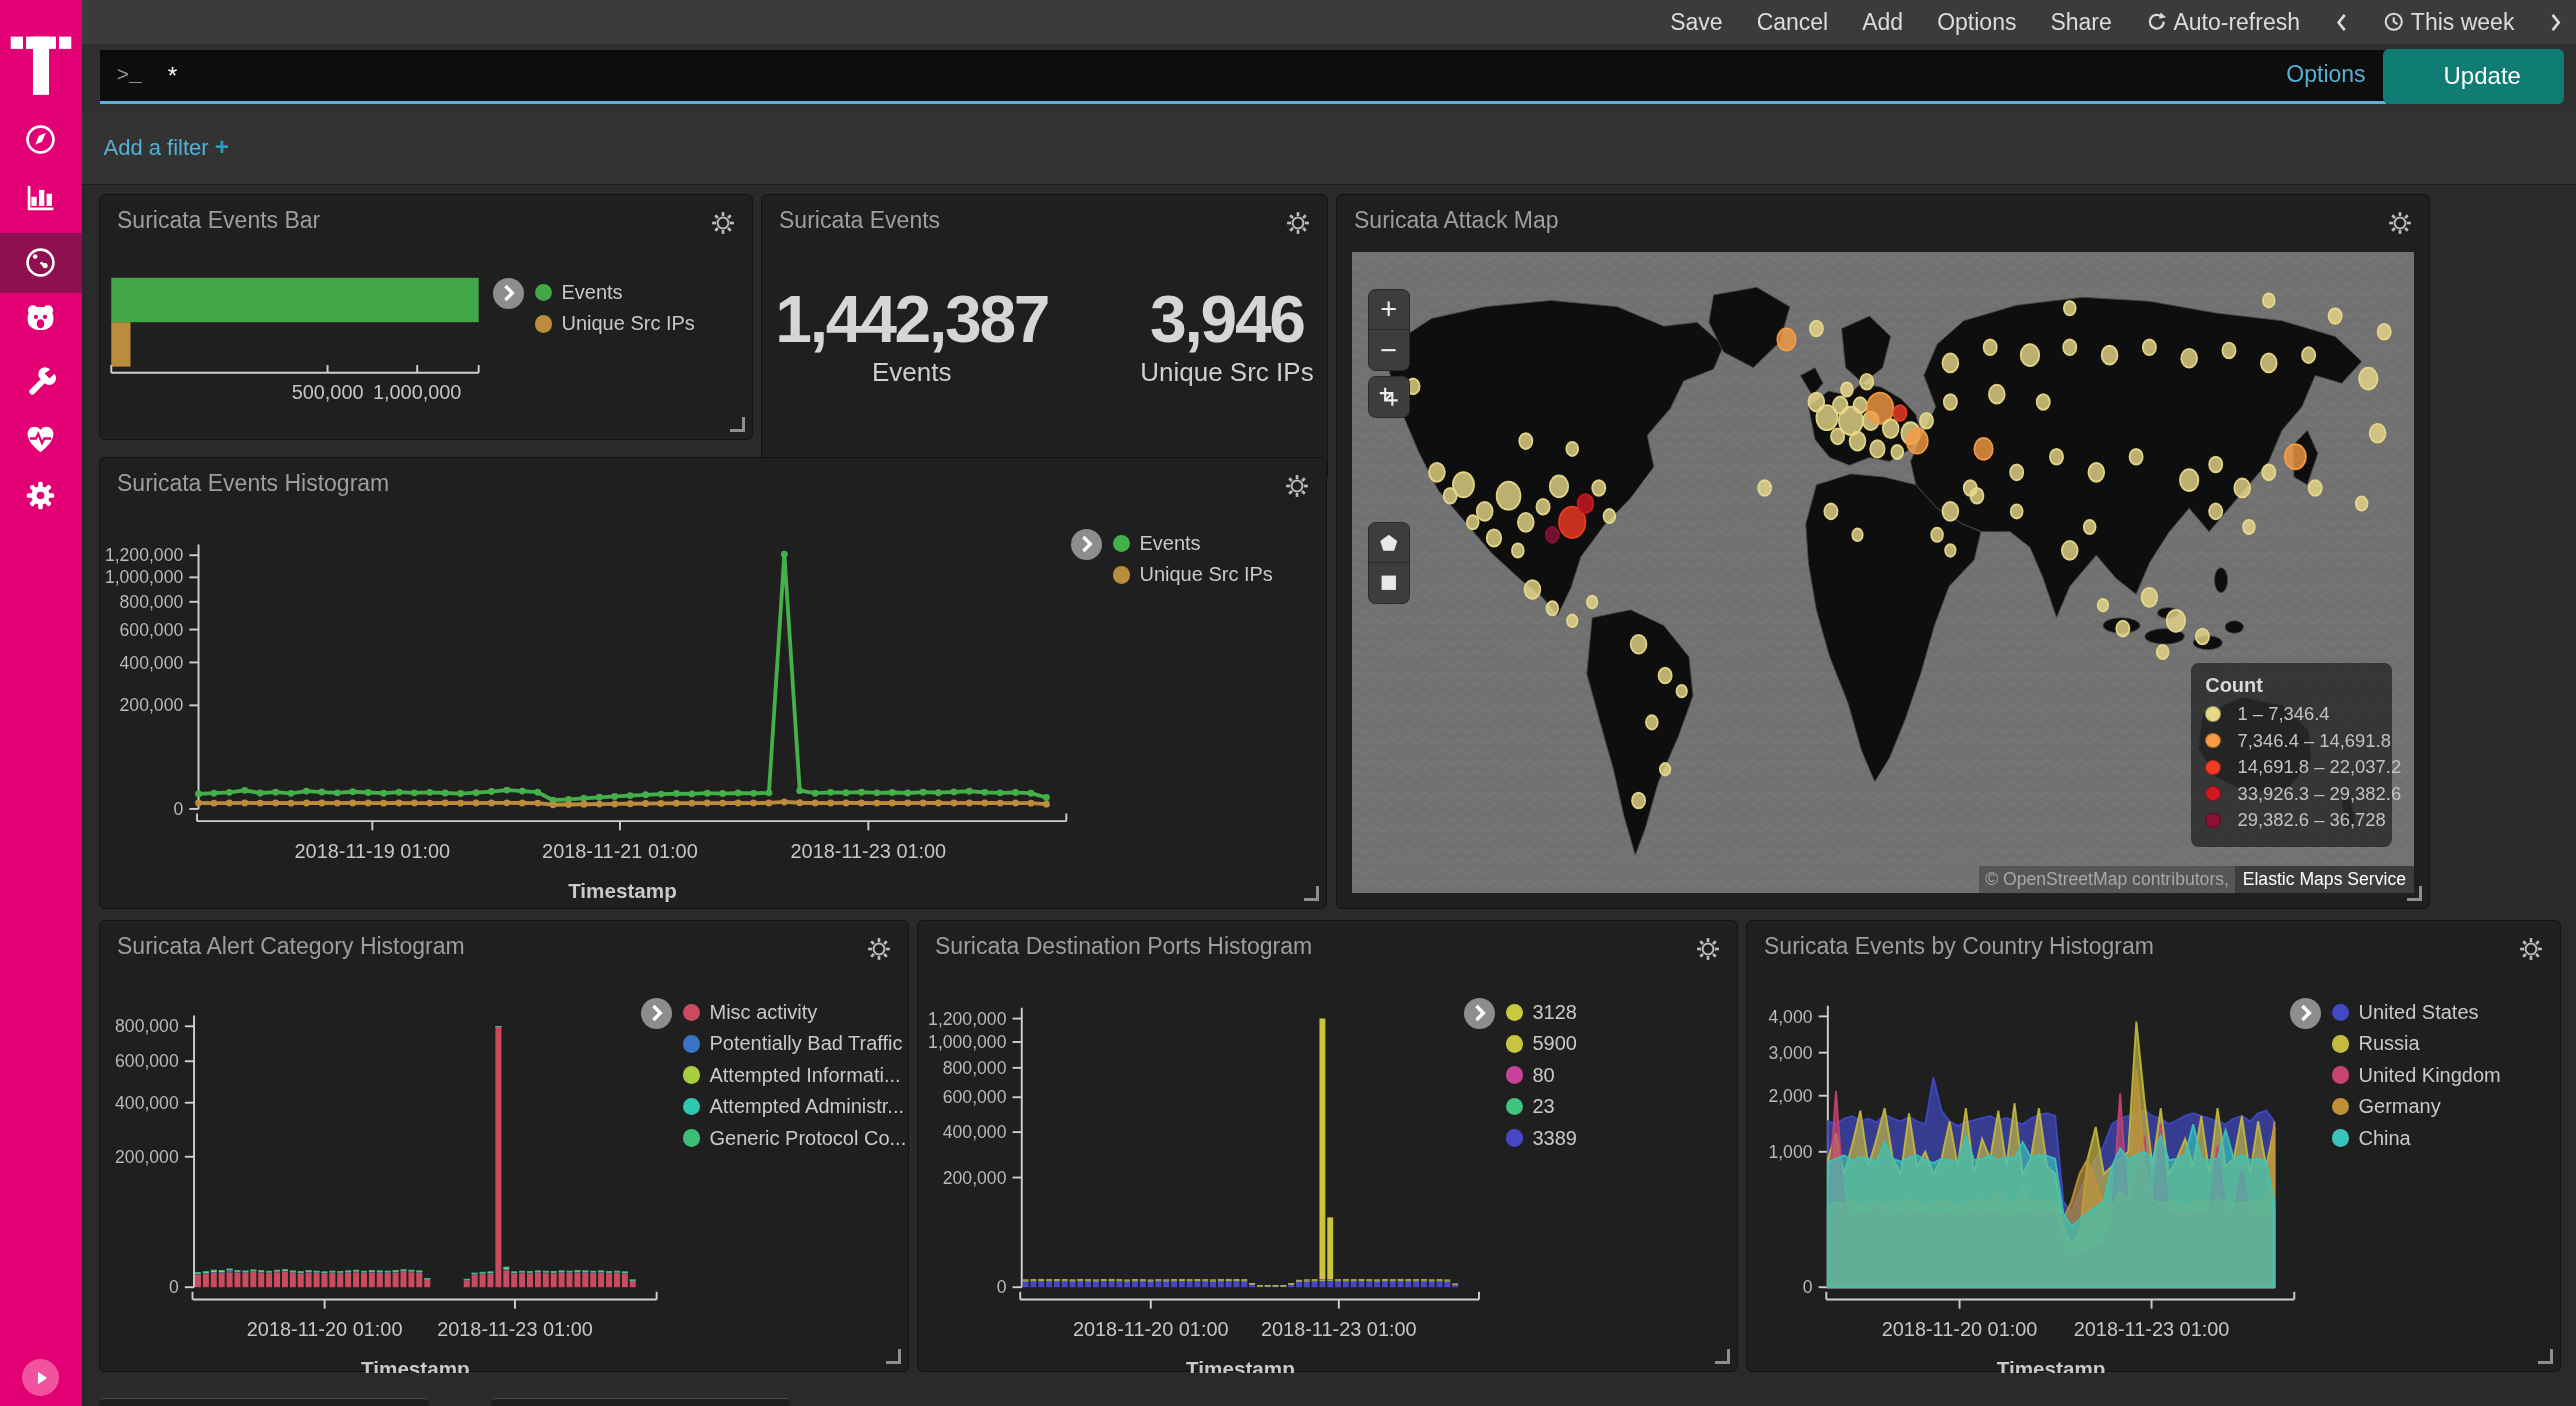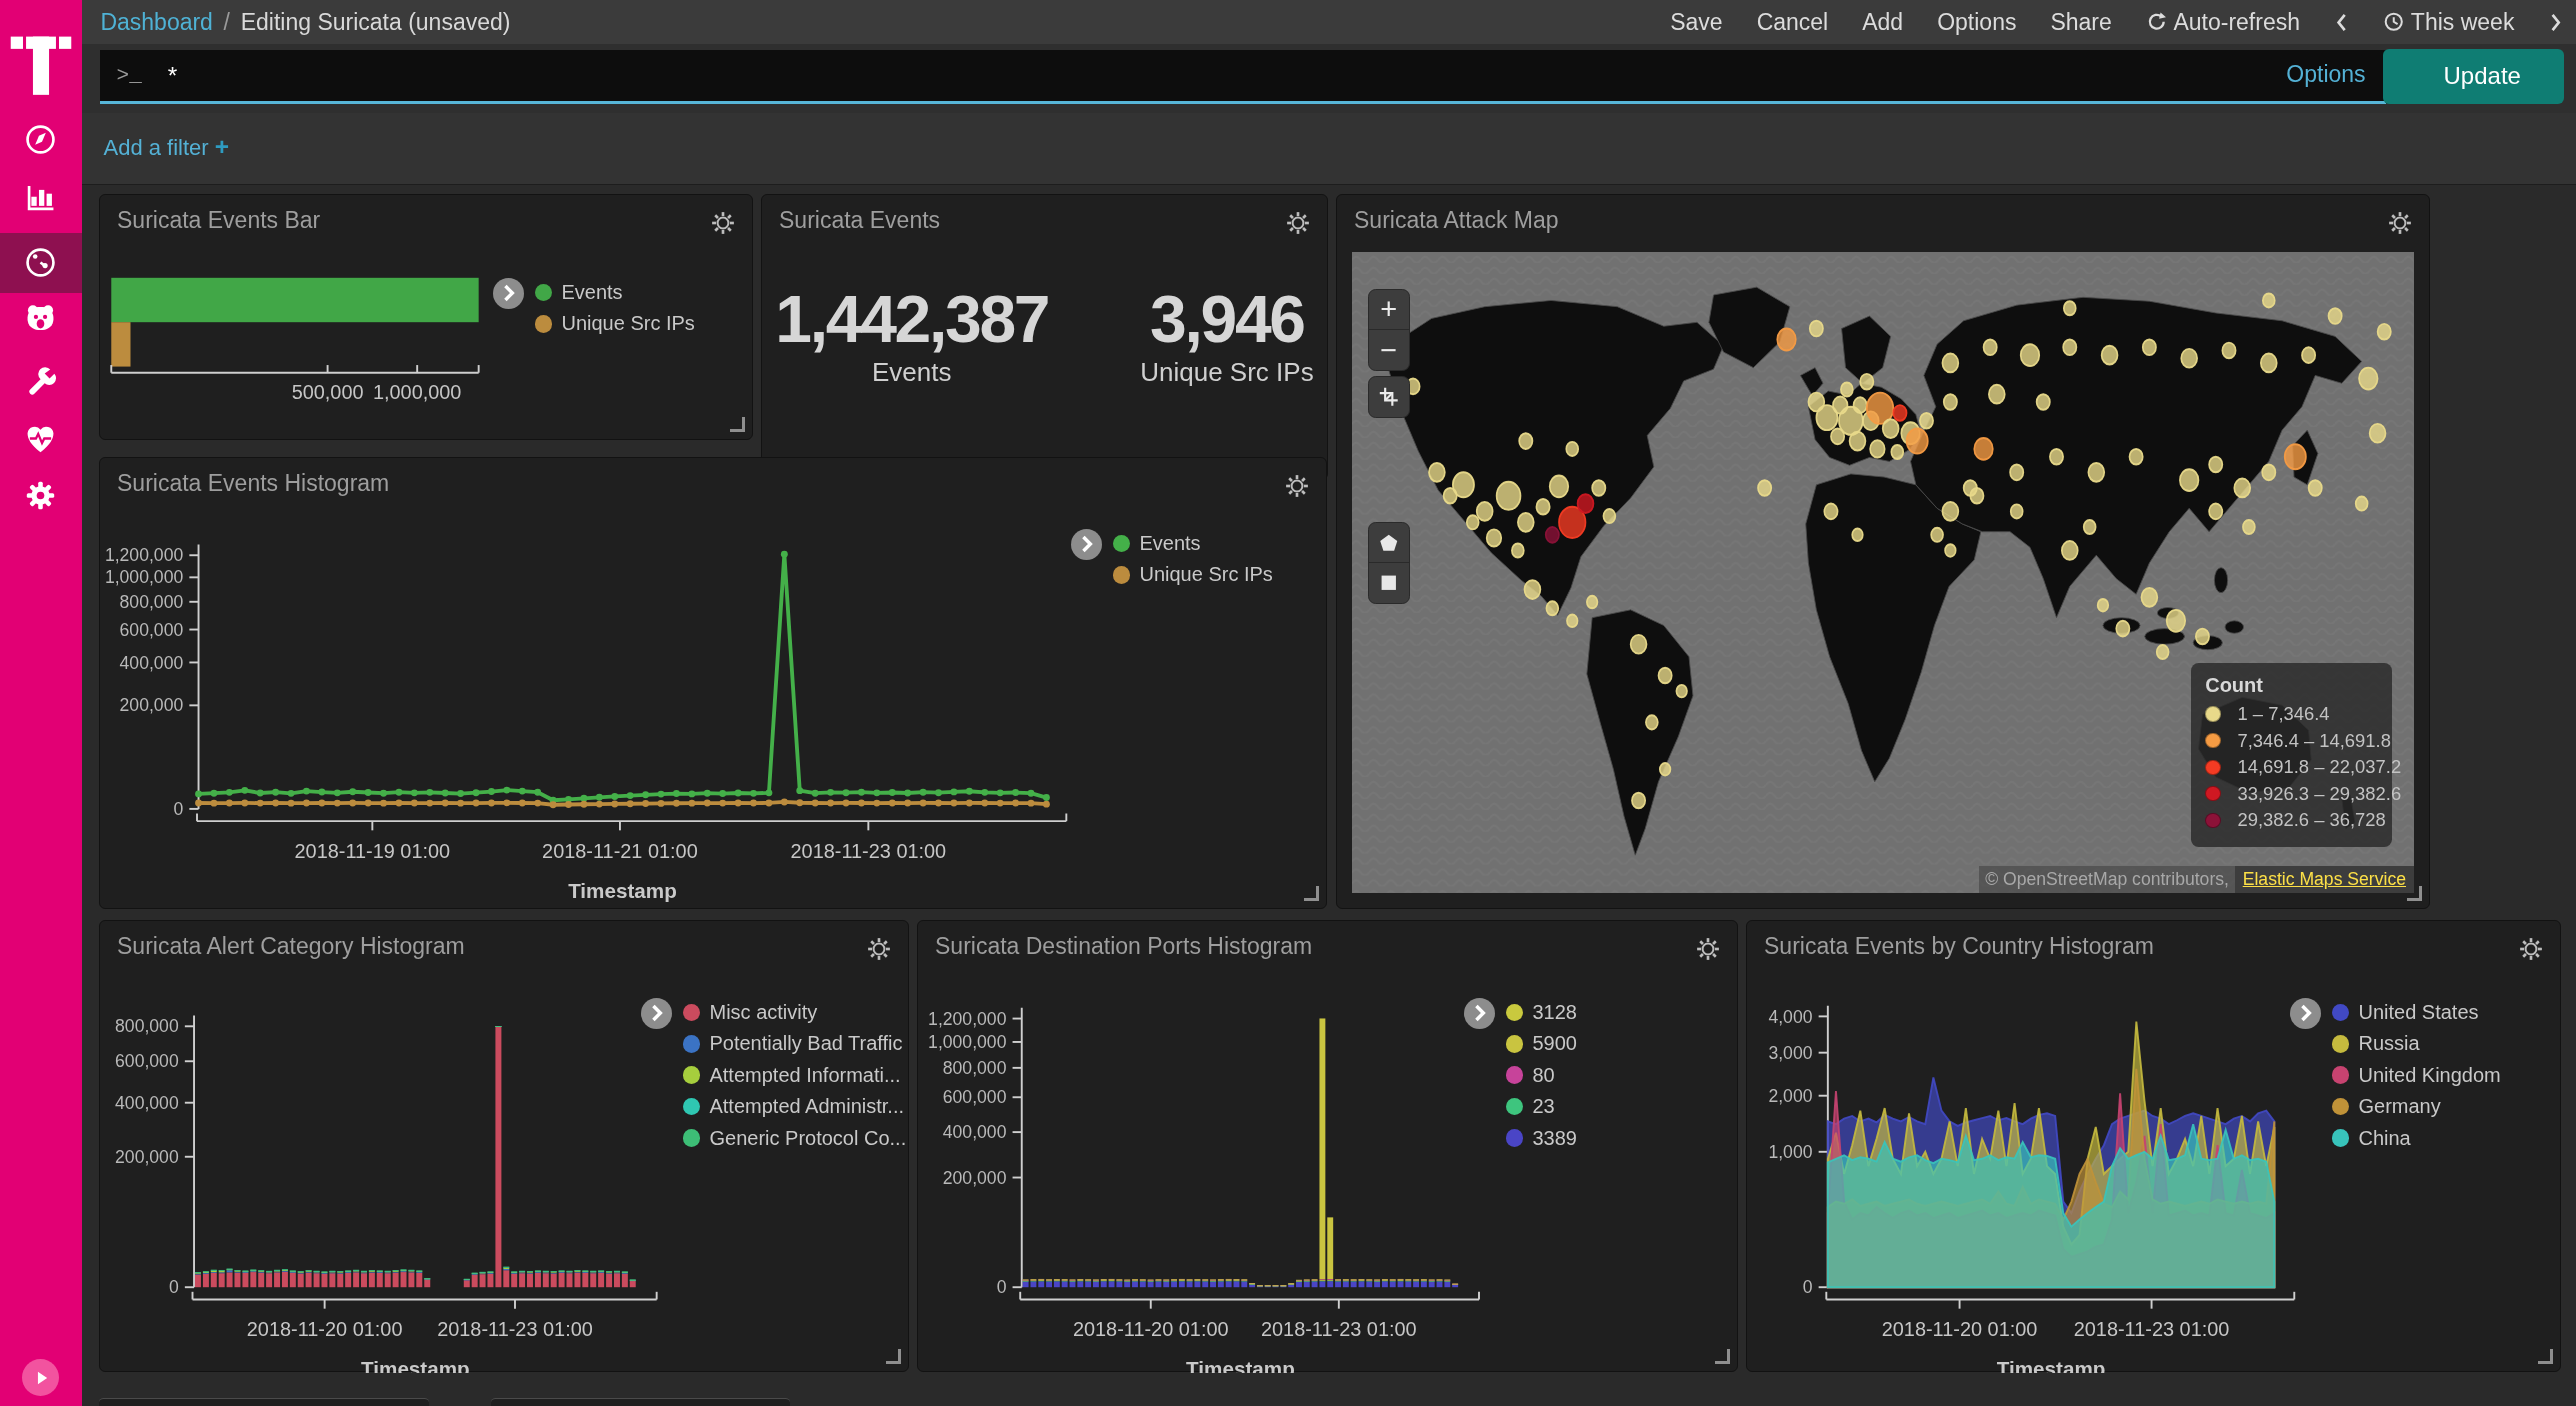--- a/index.html
+++ b/index.html
@@ -60,21 +60,21 @@
   .mapctl{position:absolute;left:15.3px;width:40px;background:#3d3d3d;border:0.8px solid #2a2a2a;border-radius:7.7px;overflow:hidden;}
   .mapbtn{width:40px;height:40px;display:flex;align-items:center;justify-content:center;color:#ececec;font-size:29px;border-bottom:0.8px solid #2a2a2a;box-sizing:border-box;}
   .mapbtn:last-child{border-bottom:none;}
   .maplegend{position:absolute;right:21.5px;bottom:46px;width:201px;background:rgba(42,42,42,.82);border-radius:7.7px;padding:10.7px 14px;box-sizing:border-box;}
   .mlg-title{font-size:20px;font-weight:bold;color:#d8d8d8;margin-bottom:6.1px;}
   .mlg-row{display:flex;align-items:center;gap:17px;margin-bottom:4.6px;}
   .mlg-dot{width:15.3px;height:15.3px;border-radius:50%;box-sizing:border-box;border:1.5px solid rgba(0,0,0,.35);flex:0 0 auto;}
   .mlg-lab{font-size:18.4px;color:#c3c3c3;white-space:nowrap;}
   .attrib{position:absolute;right:0;bottom:0;display:flex;align-items:center;font-size:17.6px;}
   .attrib .a1{color:#a8a8a8;background:rgba(70,70,70,.65);padding:3.1px 6.1px;}
-  .attrib .a2{color:#fde047;background:rgba(55,55,55,.9);padding:3.1px 7.7px;text-decoration:underline;}
+  .attrib .a2{color:#ffffff;background:rgba(55,55,55,.9);padding:3.1px 7.7px;}
 
   
   .stub{position:absolute;height:7.7px;background:#1f1f1f;border-top:1.5px solid #4a4a4a;border-radius:4.6px 4.6px 0 0;}
 </style>
 </head>
 <body>
 
 <div class="sidebar">
   <svg class="logo" viewBox="0 0 107 120">
     <rect x="14" y="36" width="16" height="16" fill="#fff"></rect>
@@ -127,25 +127,20 @@
   </svg>
 
   <div class="collapse-btn">
     <svg width="20" height="20" viewBox="0 0 26 26">
       <polygon points="9,5 21,13 9,21" fill="#fff"></polygon>
     </svg>
   </div>
 </div>
 
 <div class="topbar">
-  <div class="crumbs">
-    <span class="crumb-link">Dashboard</span>
-    <span class="crumb-sep">/</span>
-    <span class="crumb-cur">Editing Suricata (unsaved)</span>
-  </div>
   <div class="top-actions">
     <span class="item">Save</span>
     <span class="item">Cancel</span>
     <span class="item">Add</span>
     <span class="item">Options</span>
     <span class="item">Share</span>
     <span class="item">
       <svg width="21.5" height="21.5" viewBox="0 0 28 28">
         <path d="M23,14 a9,9 0 1 1 -3.2,-6.9" stroke="#dcdcdc" stroke-width="3" fill="none"></path>
         <polygon points="19,2 26,8 17,10" fill="#dcdcdc"></polygon>

